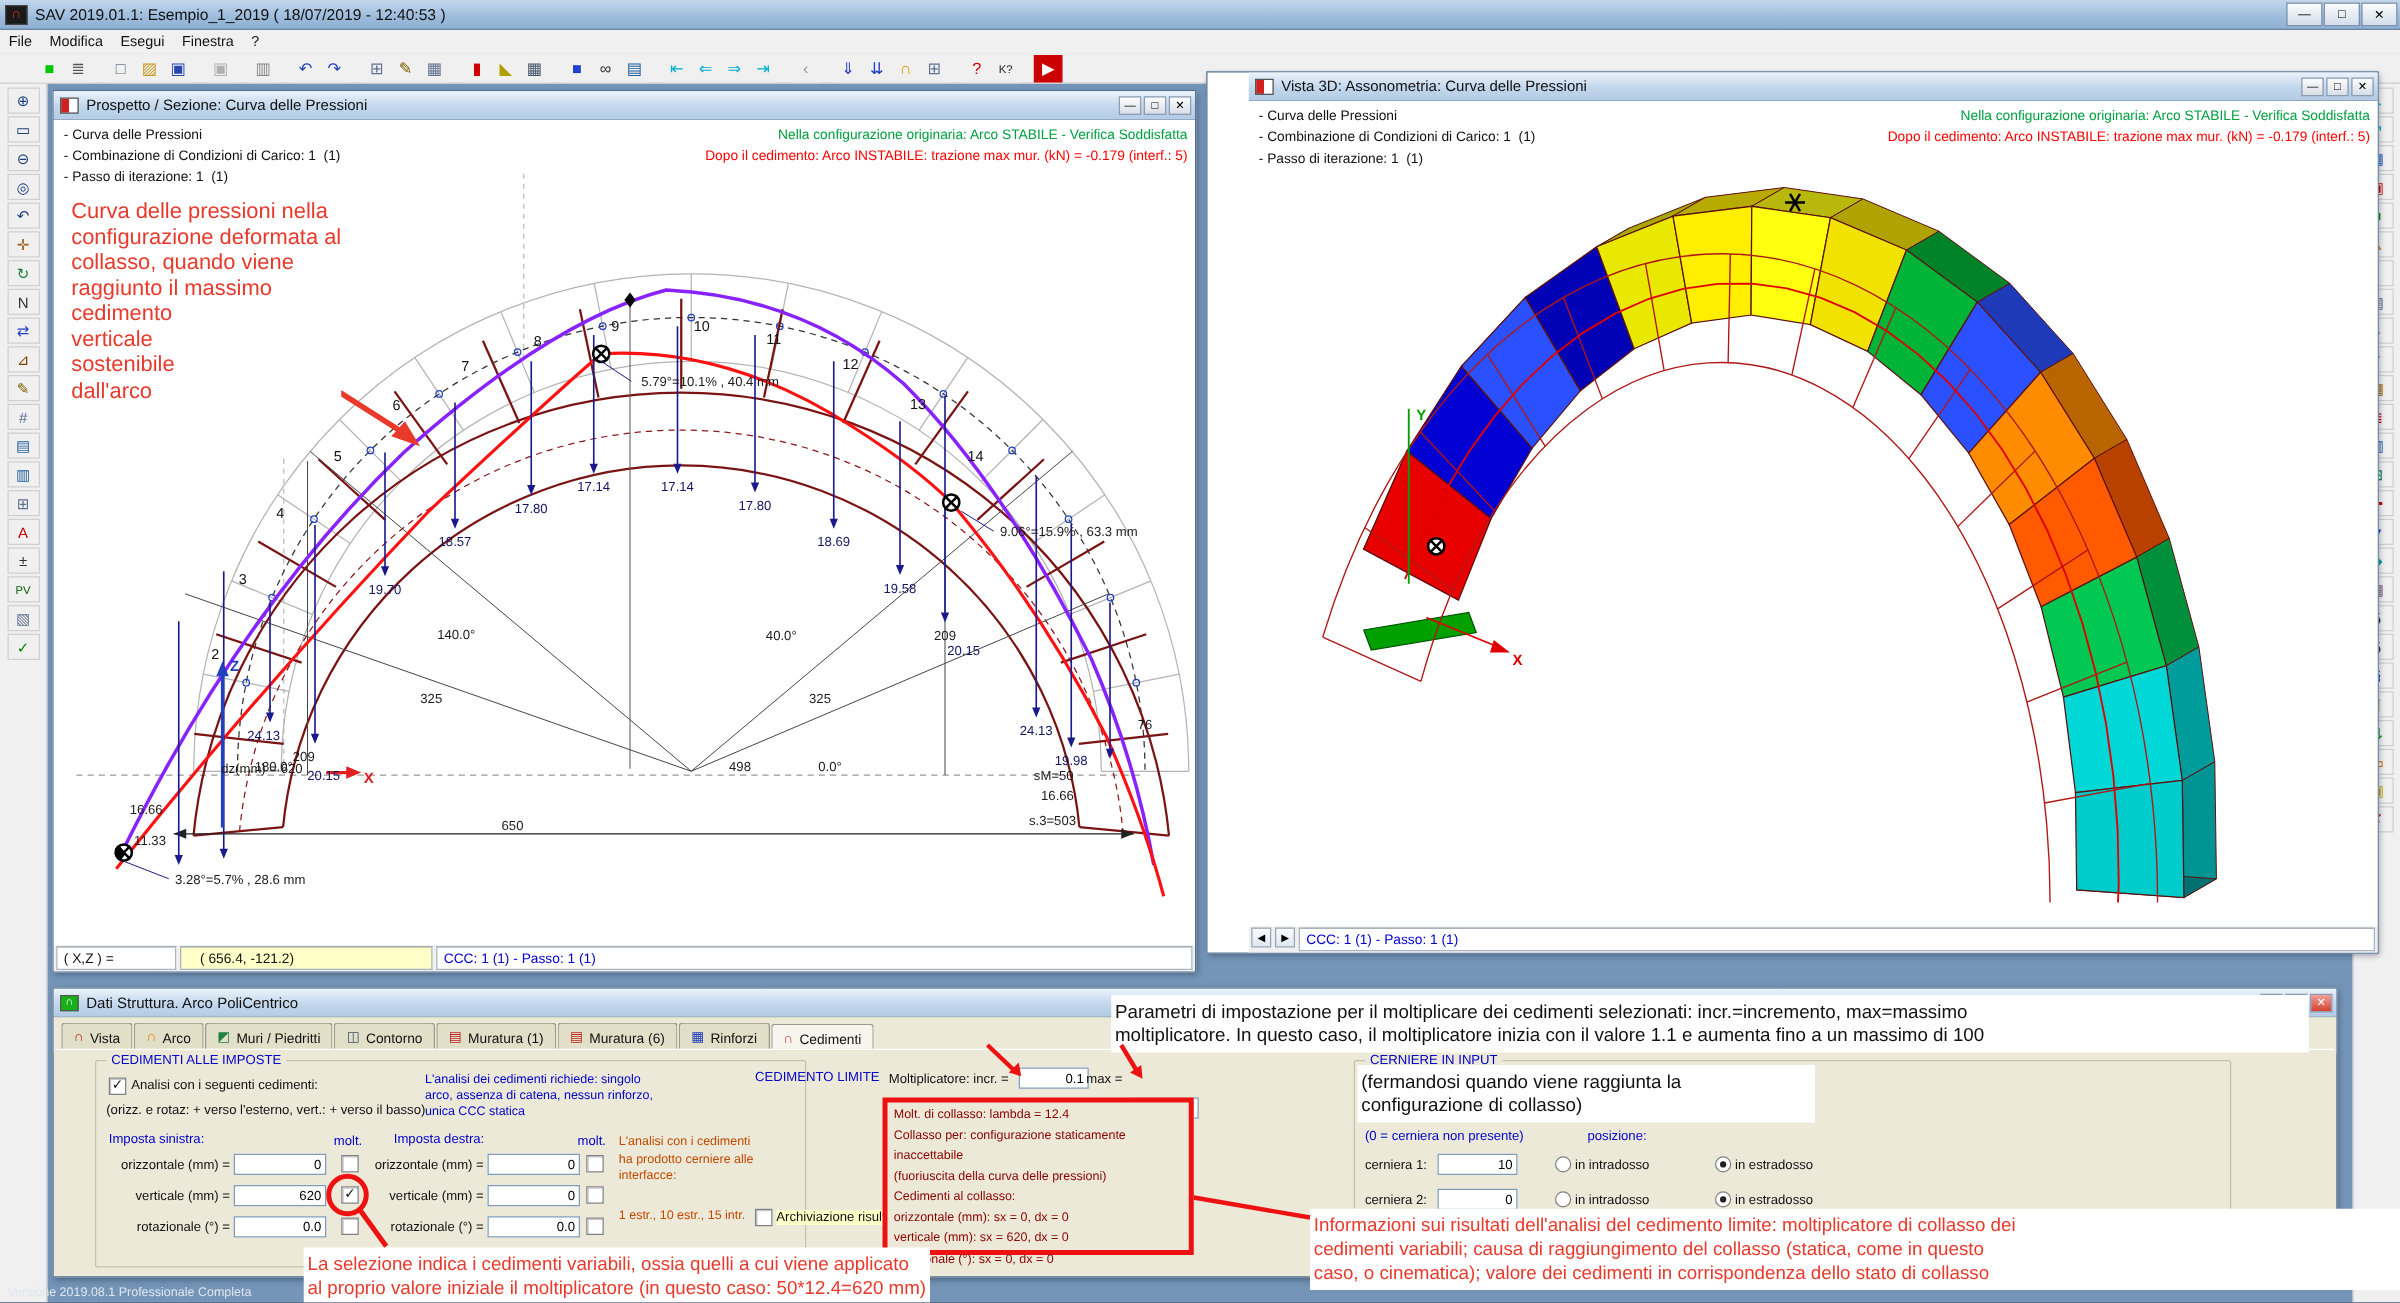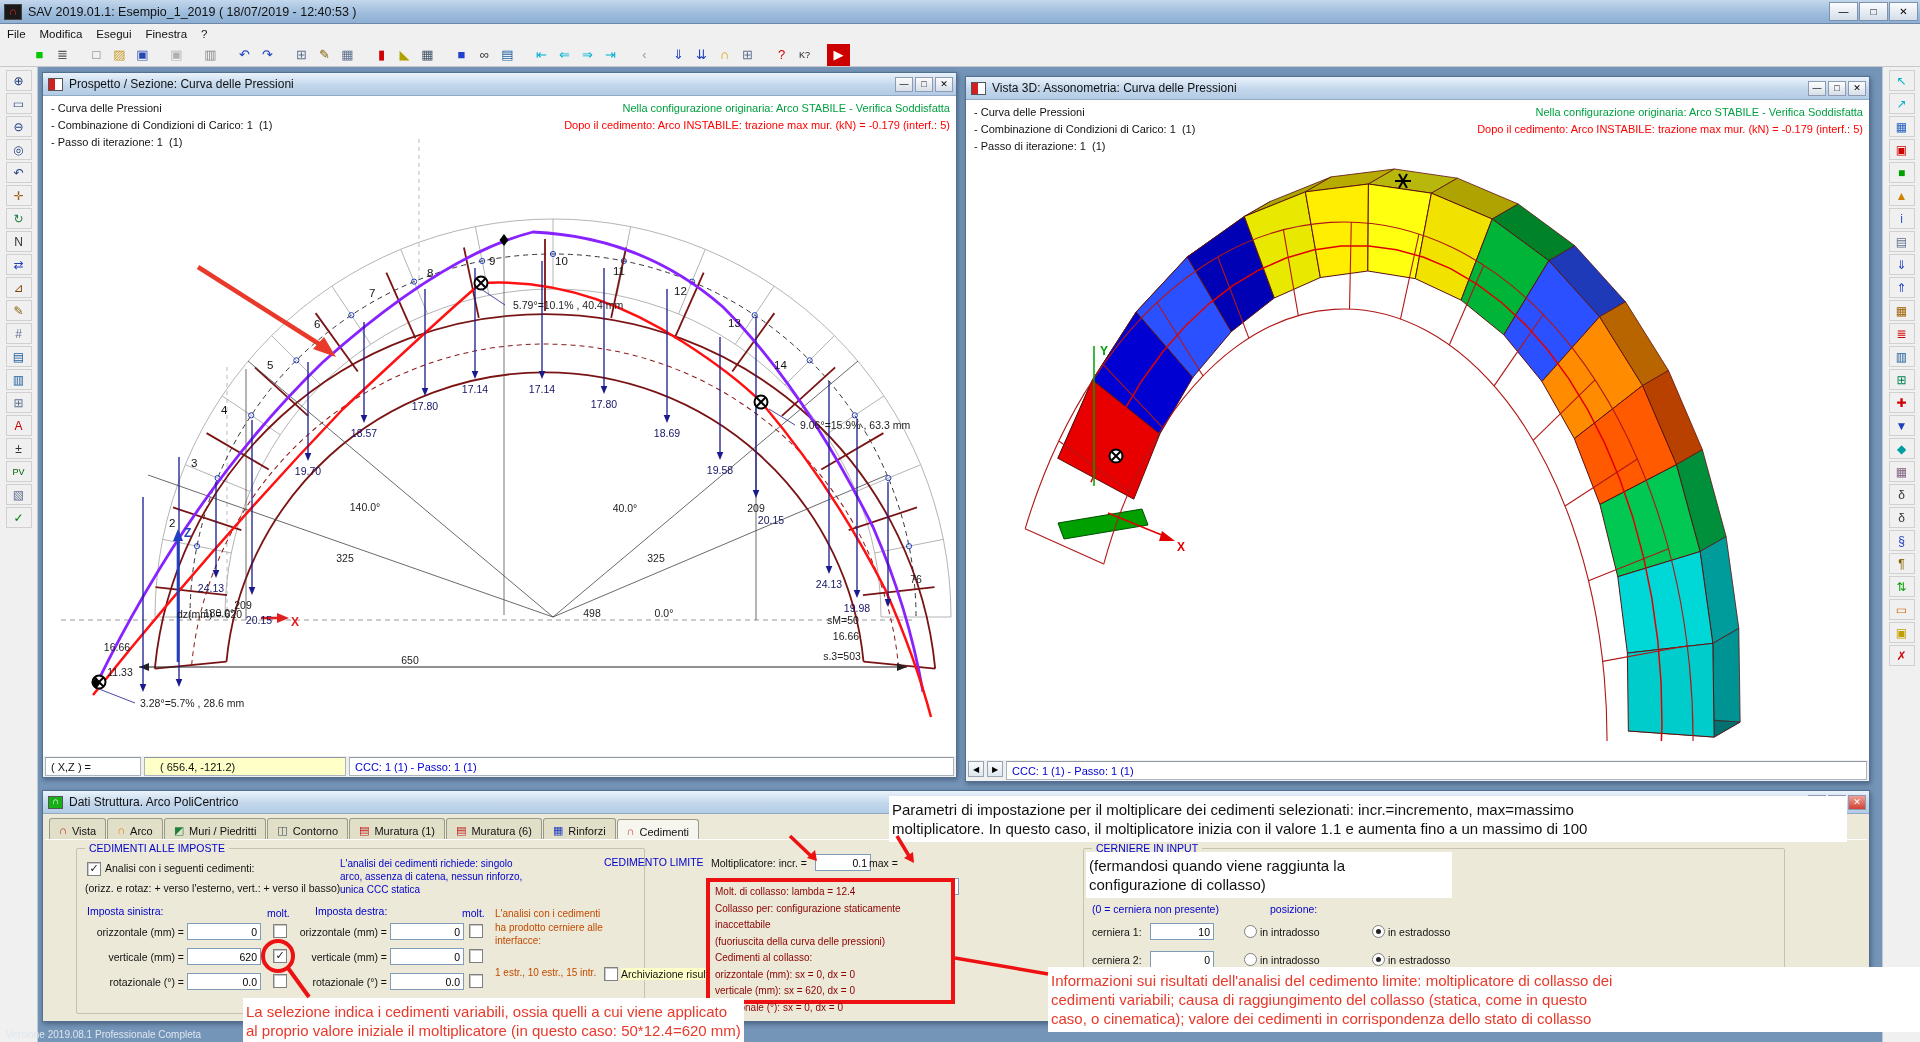--- a/index.html
+++ b/index.html
@@ -330,20 +330,28 @@
         <button class="wbtn">□</button>
         <button class="wbtn">✕</button>
       </span>
     </div>
     <div class="win-content">
       <div class="pinfo" style="left:8px;top:6px;">- Curva delle Pressioni</div>
       <div class="pinfo" style="left:8px;top:23px;">- Combinazione di Condizioni di Carico: 1  (1)</div>
       <div class="pinfo" style="left:8px;top:40px;">- Passo di iterazione: 1  (1)</div>
       <div class="pinfo ok-line" style="right:6px;top:6px;">Nella configurazione originaria: Arco STABILE - Verifica Soddisfatta</div>
       <div class="pinfo fail-line" style="right:6px;top:23px;">Dopo il cedimento: Arco INSTABILE: trazione max mur. (kN) = -0.179 (interf.: 5)</div>
+      <div id="left-annotation">Curva delle pressioni nella
+configurazione deformata al
+collasso, quando viene
+raggiunto il massimo
+cedimento
+verticale
+sostenibile
+dall'arco</div>
       <svg id="arch-svg" style="position:absolute;left:0;top:41px;" width="911" height="600" viewBox="0 0 911 600">
           <line x1="18" y1="483" x2="872" y2="483" stroke="#999" stroke-dasharray="5 4"></line>
           <line x1="184" y1="230" x2="184" y2="483" stroke="#bbb" stroke-dasharray="4 4"></line>
           <line x1="376" y1="2" x2="376" y2="150" stroke="#bbb" stroke-dasharray="4 4"></line>
           <g stroke="#b4b4b4" stroke-width="1" fill="none">
             <path d="M112,479.99999999999994 A398,398 0 0 1 908,480"></path>
             <path d="M182,479.99999999999994 A328,328 0 0 1 838,480"></path>
             <line x1="182" y1="479.99999999999994" x2="112" y2="479.99999999999994"></line>
             <line x1="188.3024280277404" y1="416.01037437870997" x2="119.64745839951428" y2="402.354051837581"></line>
             <line x1="206.96751333629794" y1="354.47983418425054" x2="142.2959460605079" y2="327.6919939186942"></line>
@@ -520,21 +528,21 @@
           <path d="M293,220 L270,212 L281,200 Z" fill="#e8392b"></path>
         </svg>
     </div>
     <div class="statusrow">
       <span class="scell" style="width:84px;">( X,Z ) =</span>
       <span class="scell yellowcell" style="width:180px;padding-left:15px;">( 656.4, -121.2)</span>
       <span class="scell ccc">CCC: 1  (1) - Passo: 1  (1)</span>
     </div>
   </div>
 
-  <div class="win" style="left:965px;top:76px;width:903px;height:704px;">
+  <div class="win" style="left:965px;top:57px;width:903px;height:704px;padding-left:33px;">
     <div class="win-tb">
       <span class="wicon"></span>
       <span>Vista 3D: Assonometria: Curva delle Pressioni</span>
       <span class="wbtns">
         <button class="wbtn">—</button>
         <button class="wbtn">□</button>
         <button class="wbtn">✕</button>
       </span>
     </div>
     <div class="win-content">

